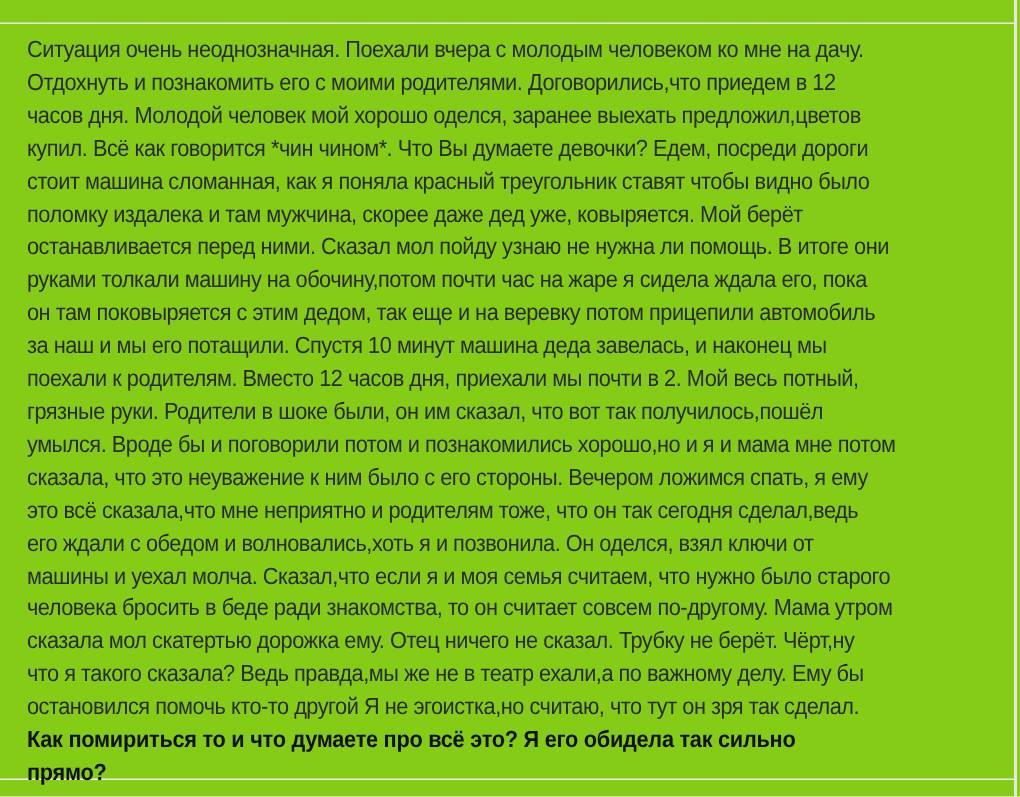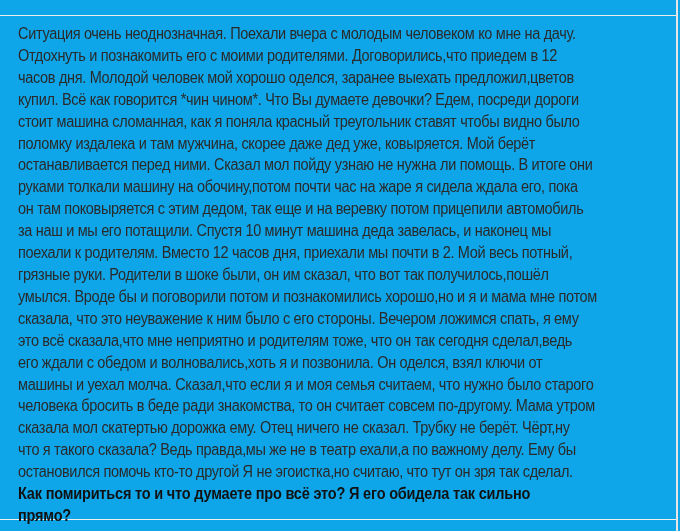--- a/index.html
+++ b/index.html
@@ -12,21 +12,21 @@
       height: 531px;
       overflow: hidden;
       position: relative;
     }
     .frame {
       position: absolute;
       left: 0;
       top: 0;
       width: 680px;
       height: 531px;
-      background: #0ea5e9;
+      background: #84cc16;
     }
     .top-rule {
       position: absolute;
       left: 0;
       top: 15px;
       width: 676px;
       height: 1px;
       background: #ececec;
     }
     .right-rule {

